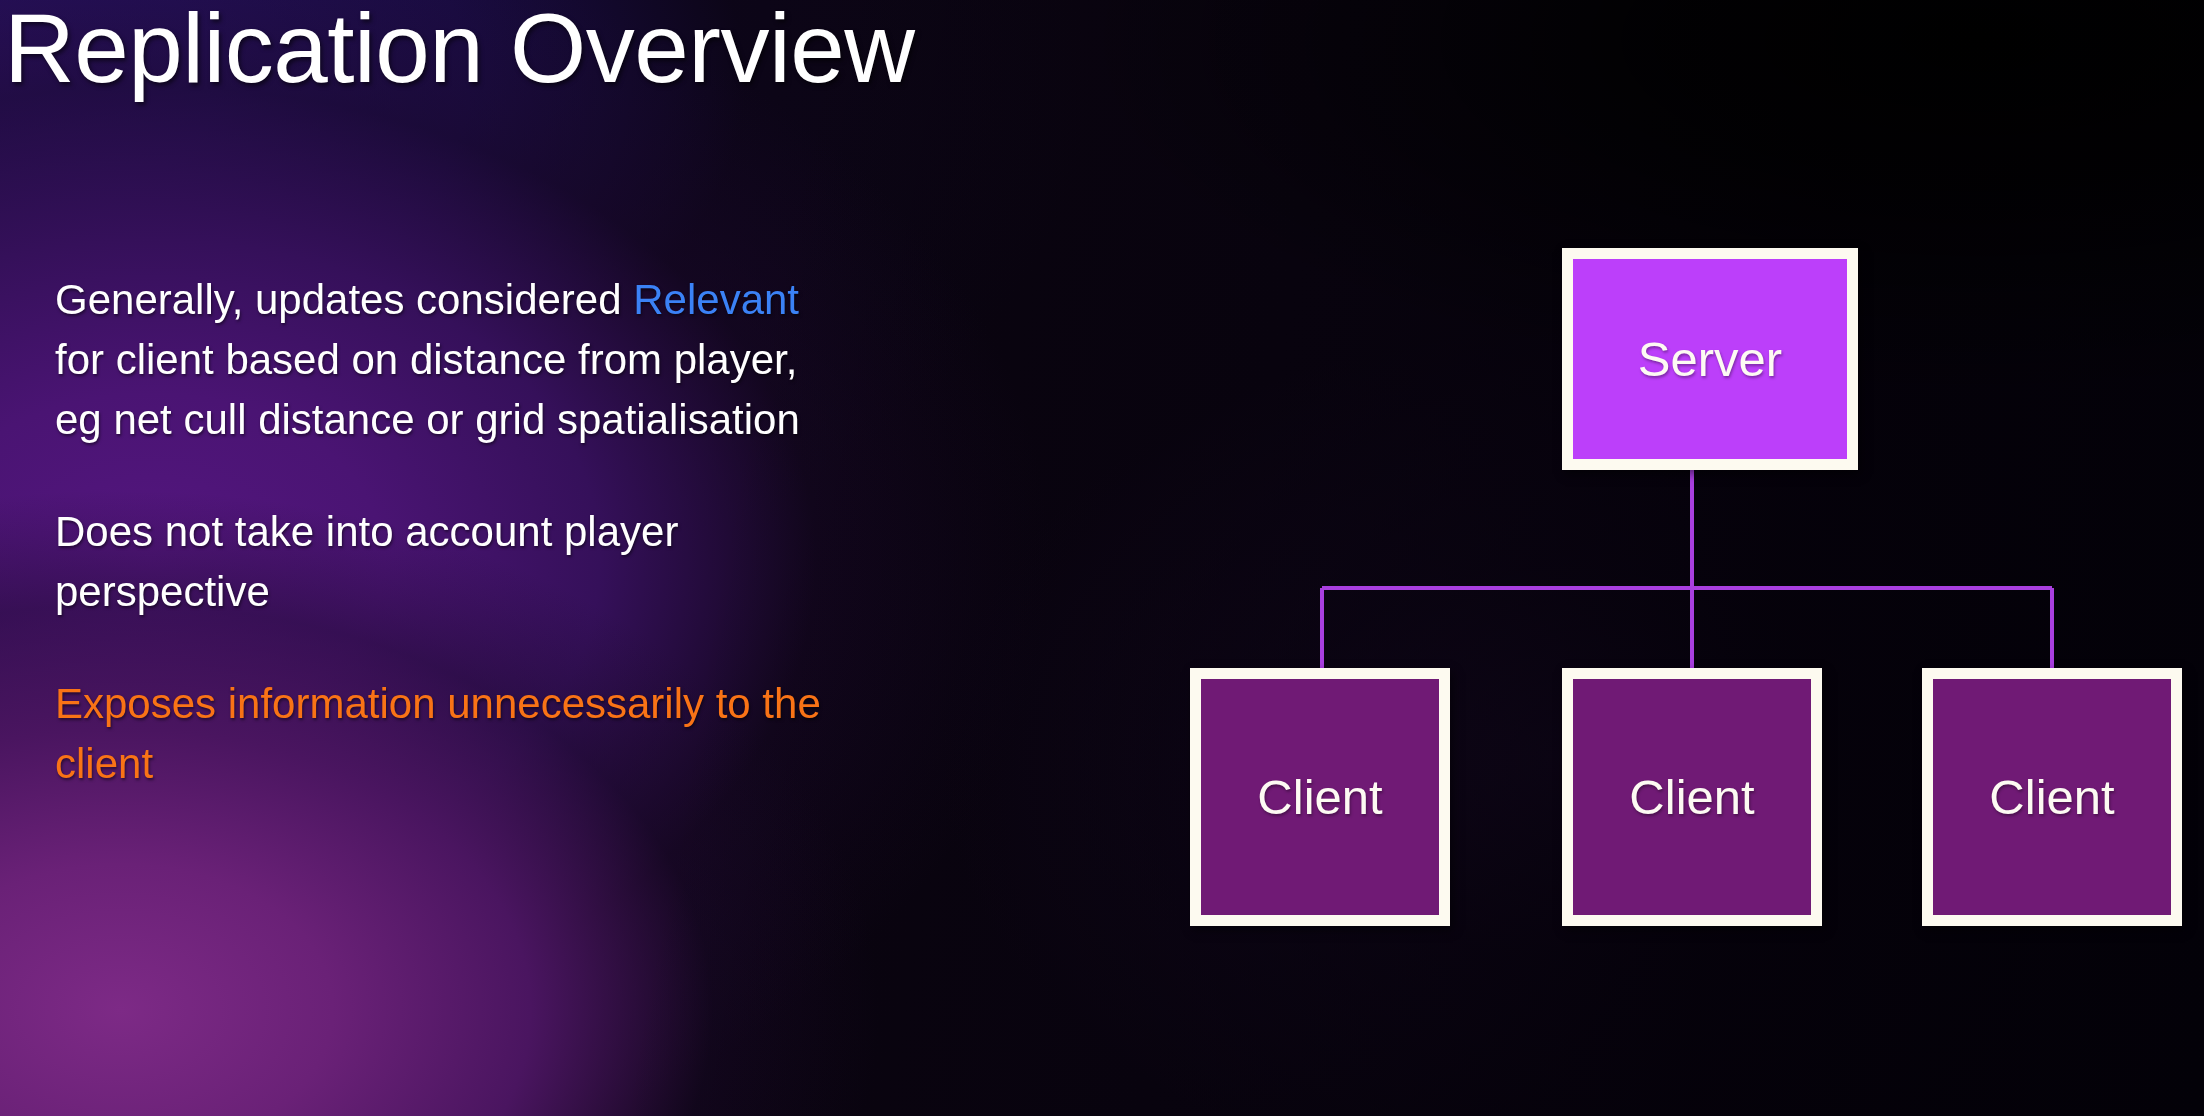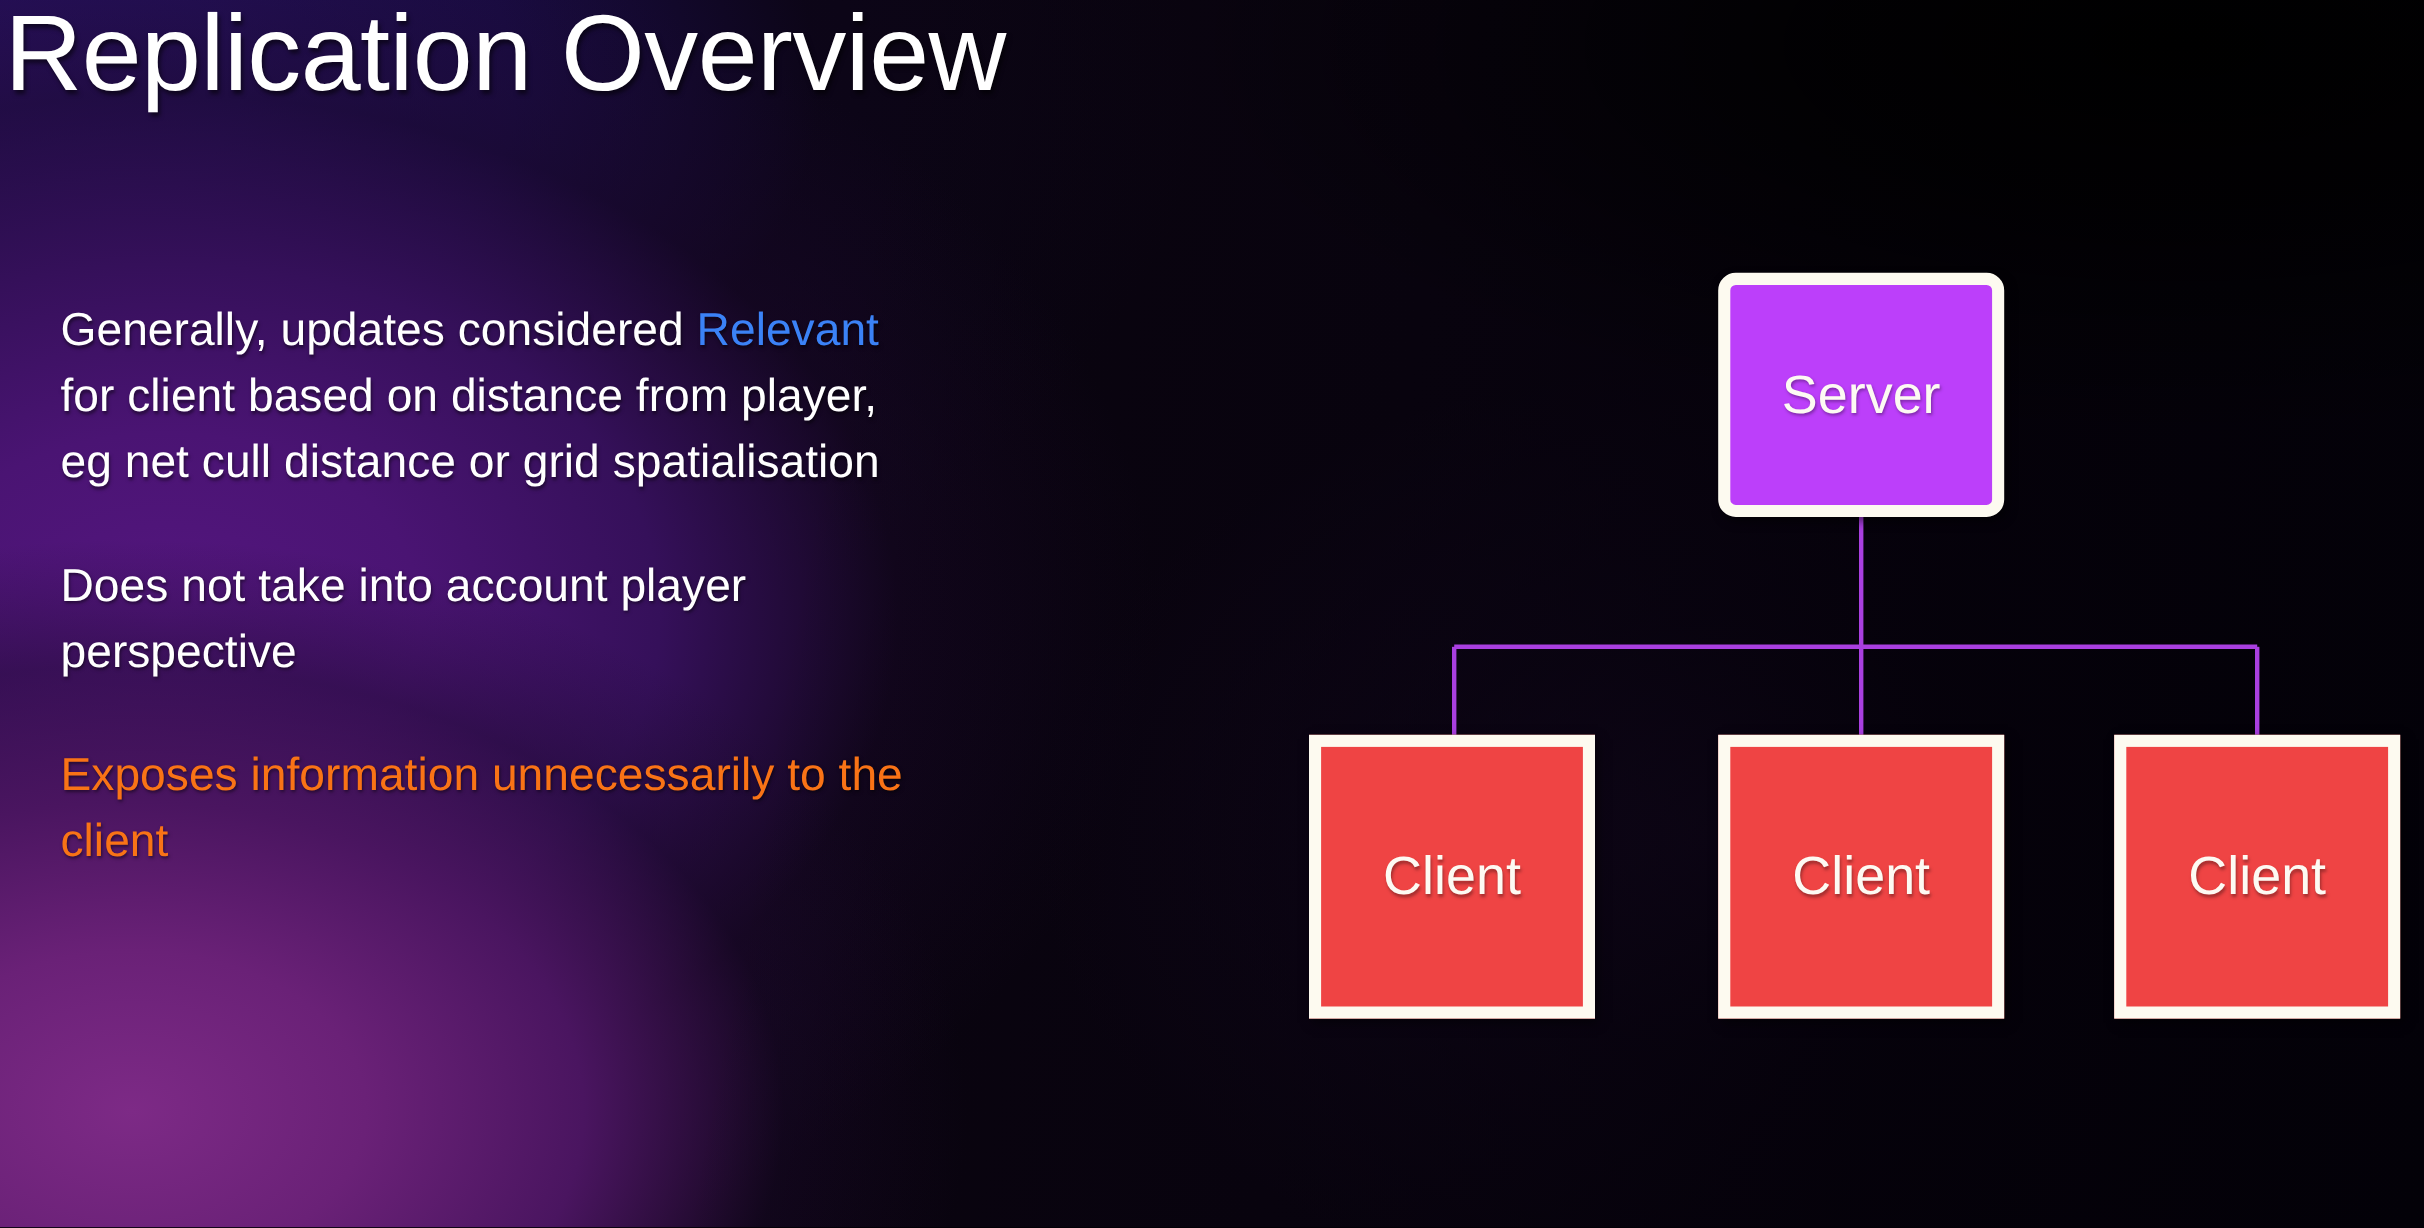--- a/index.html
+++ b/index.html
@@ -109,26 +109,25 @@
     color: #fdfaf3;
     font-size: 49px;
     font-weight: 400;
     text-shadow: 1px 2px 3px rgba(0,0,0,0.35);
     box-shadow: 3px 4px 9px rgba(0,0,0,0.5);
   }
   .node.server {
     background: #bc3ffa;
     left: 412px;
     top: 18px;
-    width: 260px;
+    width: 296px;
     height: 222px;
-    border-radius: 16px;
   }
   .node.client {
-    background: #ef4444;
+    background: #701a75;
   }
   .node.client-1 { left: 40px;  top: 438px; width: 260px; height: 258px; }
   .node.client-2 { left: 412px; top: 438px; width: 260px; height: 258px; }
   .node.client-3 { left: 772px; top: 438px; width: 260px; height: 258px; }
 
   
   #connectors {
     position: absolute;
     left: 0;
     top: 0;

